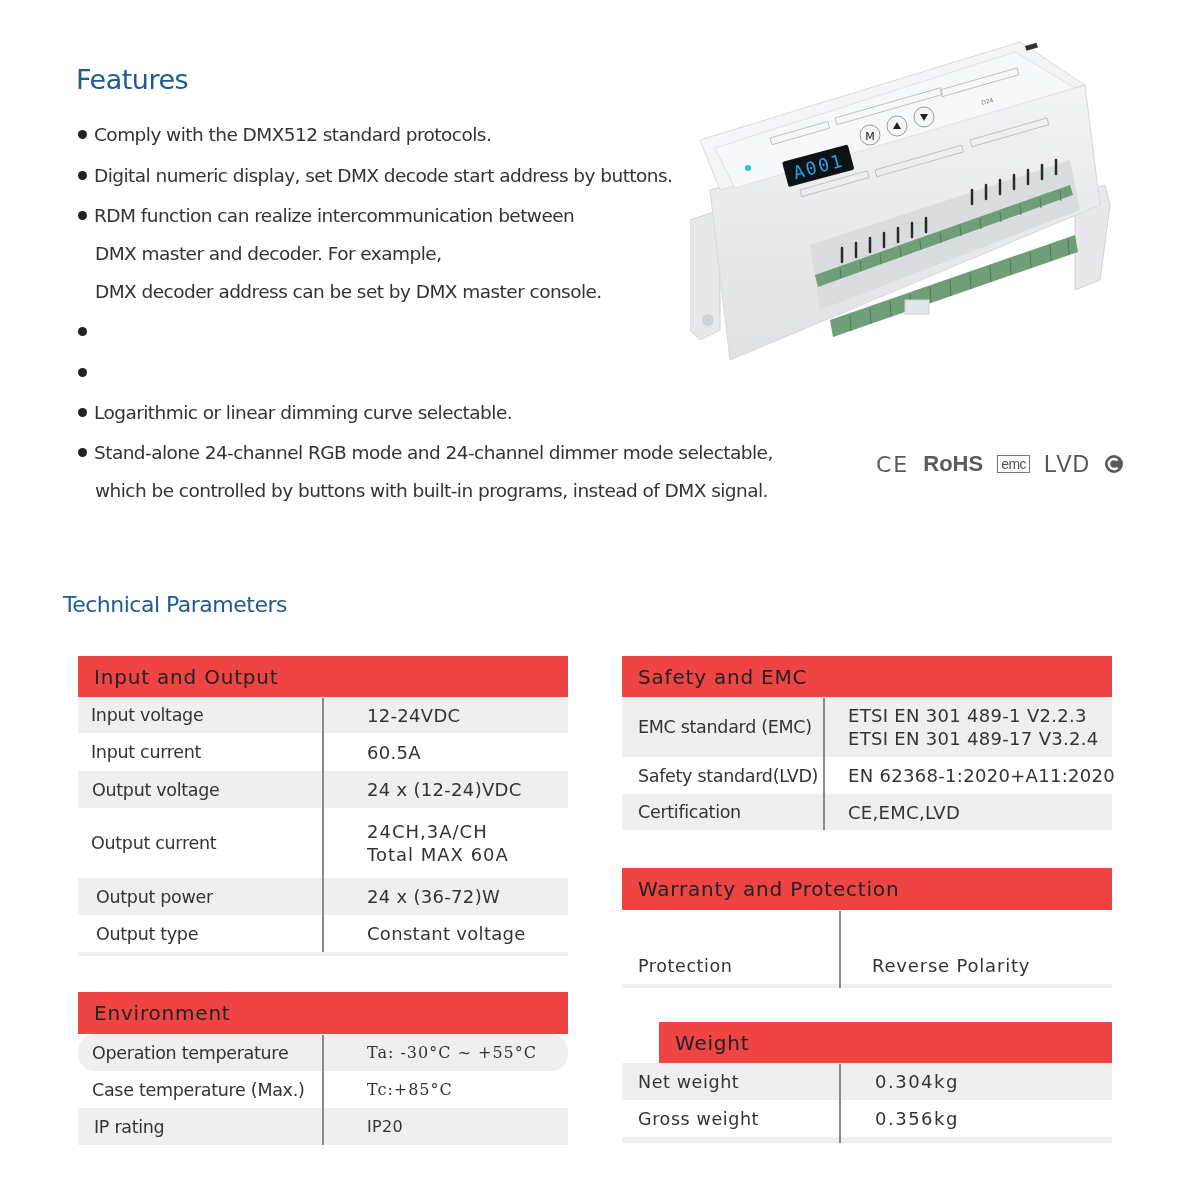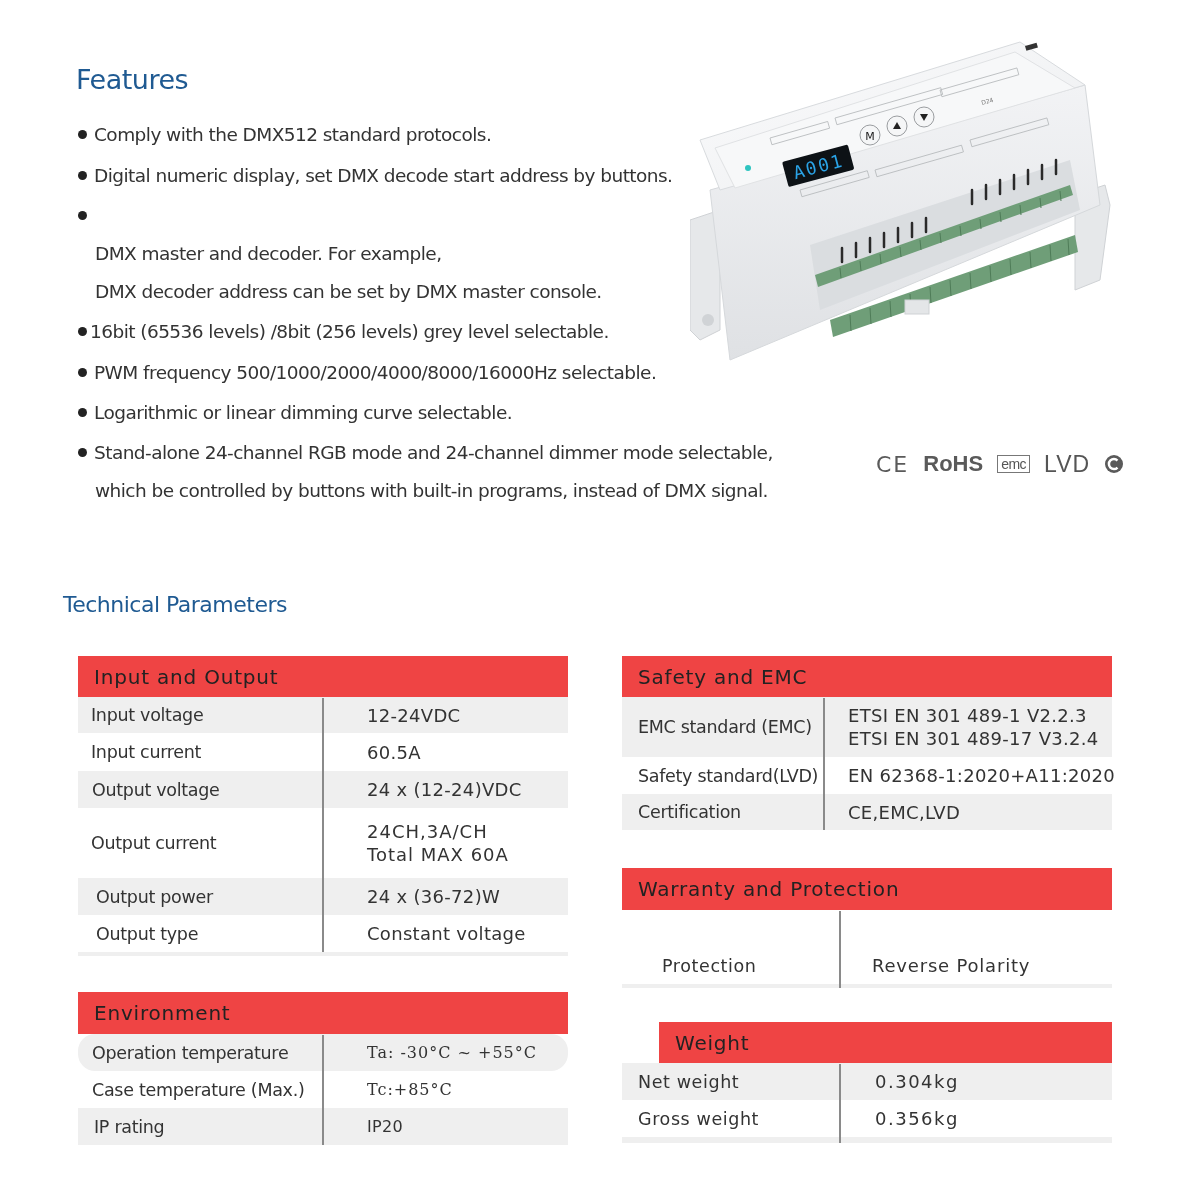--- a/index.html
+++ b/index.html
@@ -58,25 +58,25 @@
   .serif-val { font-family: "DejaVu Serif", serif; font-size: 16px !important; letter-spacing: 1px !important; }
 </style>
 </head>
 <body>
 
 <h2 id="features-title" class="section-title">Features</h2>
 
 <div class="features">
   <div class="feat" style="top:5px"><span class="bullet"></span><span>Comply with the DMX512 standard protocols.</span></div>
   <div class="feat" style="top:46px"><span class="bullet"></span><span>Digital numeric display, set DMX decode start address by buttons.</span></div>
-  <div class="feat" style="top:86px"><span class="bullet"></span></div>
+  <div class="feat" style="top:86px"><span class="bullet"></span><span>RDM function can realize intercommunication between</span></div>
   <div class="feat cont" style="top:124px">DMX master and decoder. For example,</div>
   <div class="feat cont" style="top:162px">DMX decoder address can be set by DMX master console.</div>
-  <div class="feat" style="top:202px"><span class="bullet" style="margin-right:3px"></span><span>16bit (65536 levels) /8bit (256 levels) grey level selectable.</span></div>
-  <div class="feat" style="top:243px"><span class="bullet"></span><span>PWM frequency 500/1000/2000/4000/8000/16000Hz selectable.</span></div>
+  <div class="feat" style="top:202px"><span class="bullet" style="margin-right:3px"></span></div>
+  <div class="feat" style="top:243px"><span class="bullet"></span></div>
   <div class="feat" style="top:283px"><span class="bullet"></span><span>Logarithmic or linear dimming curve selectable.</span></div>
   <div class="feat" style="top:323px"><span class="bullet"></span><span>Stand-alone 24-channel RGB mode and 24-channel dimmer mode selectable,</span></div>
   <div class="feat cont" style="top:361px">which be controlled by buttons with built-in programs, instead of DMX signal.</div>
 </div>
 
 <div class="product">
   <svg width="450" height="370" viewBox="0 0 450 370">
     <defs>
       <linearGradient id="topg" x1="0" y1="0" x2="1" y2="1">
         <stop offset="0" stop-color="#fbfbfc"></stop>
@@ -254,21 +254,21 @@
   <div class="row shade" style="top:138px; height:36px;">
     <span class="label" style="left: 16px; top: 8px;">Certification</span>
     <span class="value" style="left: 226px; top: 6.5px;">CE,EMC,LVD</span>
   </div>
   <div class="divider" style="left:201px; top:42px; height:132px;"></div>
 </div>
 
 <div class="spec-table" style="left:622px; top:868px; width:490px; height:120px;">
   <div class="thead" style="top:0; height:42px;">Warranty and Protection</div>
   <div class="row white" style="top:79px; height:37px;">
-    <span class="label" style="left: 16px; letter-spacing: 0.6px; top: 8.5px; margin-left: 24px;">Protection</span>
+    <span class="label" style="left: 16px; letter-spacing: 0.6px; top: 8.5px;">Protection</span>
     <span class="value" style="left: 250px; letter-spacing: 0.8px; top: 7px;">Reverse Polarity</span>
   </div>
   <div class="bottom-line" style="top:116px;"></div>
   <div class="divider" style="left:217px; top:43px; height:77px;"></div>
 </div>
 
 <div class="spec-table" style="left:622px; top:1022px; width:490px; height:121px;">
   <div class="thead" style="top:0; height:41px;margin-left:37px;">Weight</div>
   <div class="row shade" style="top:41px; height:37px;">
     <span class="label" style="left: 16px; letter-spacing: 0.6px; top: 8.5px;">Net weight</span>

